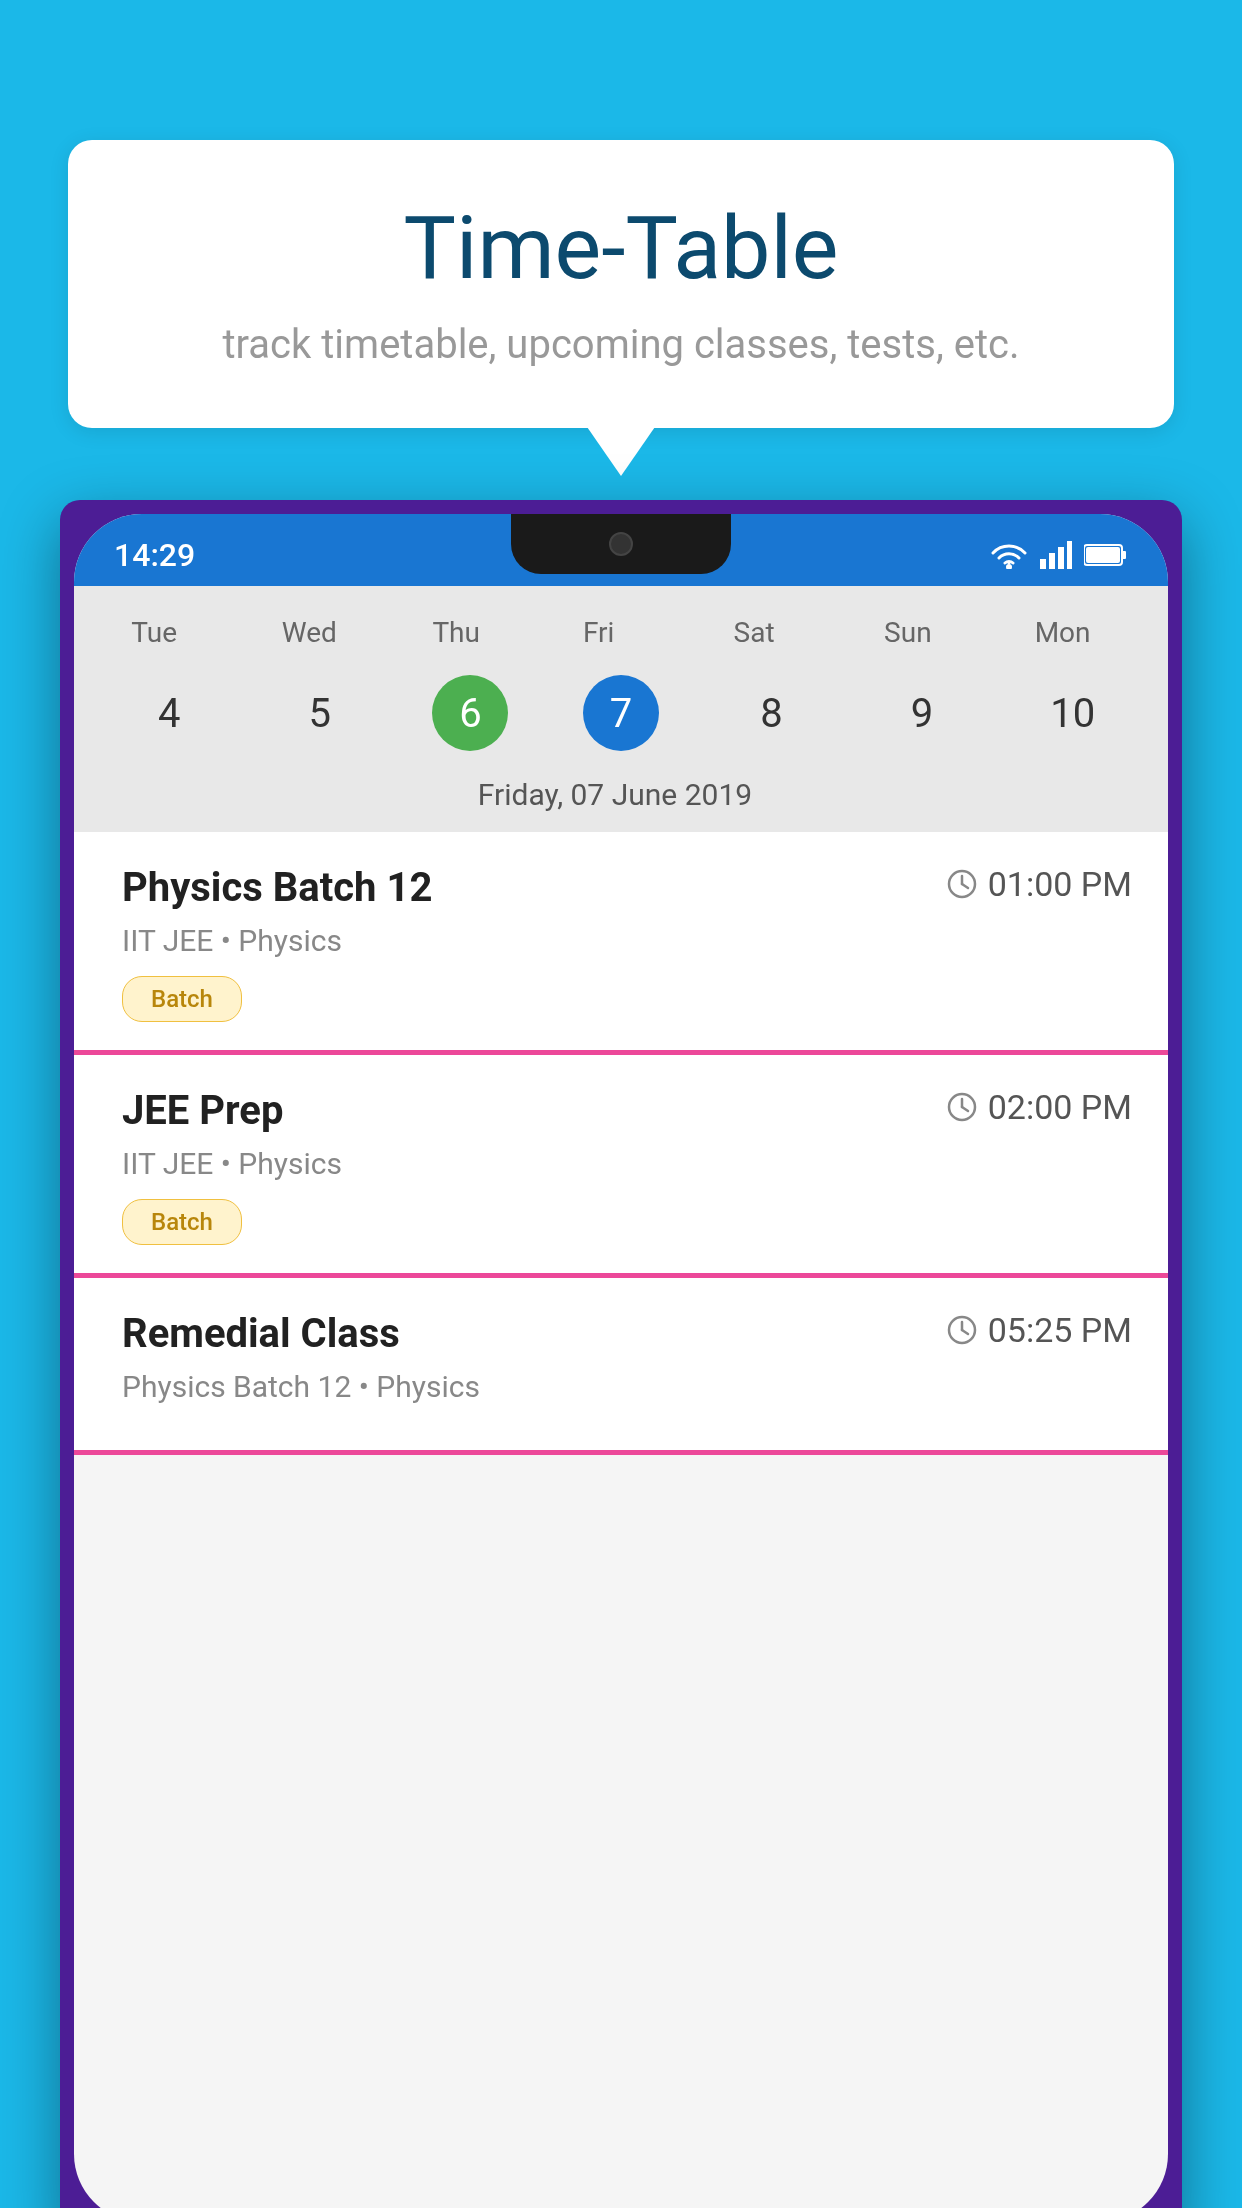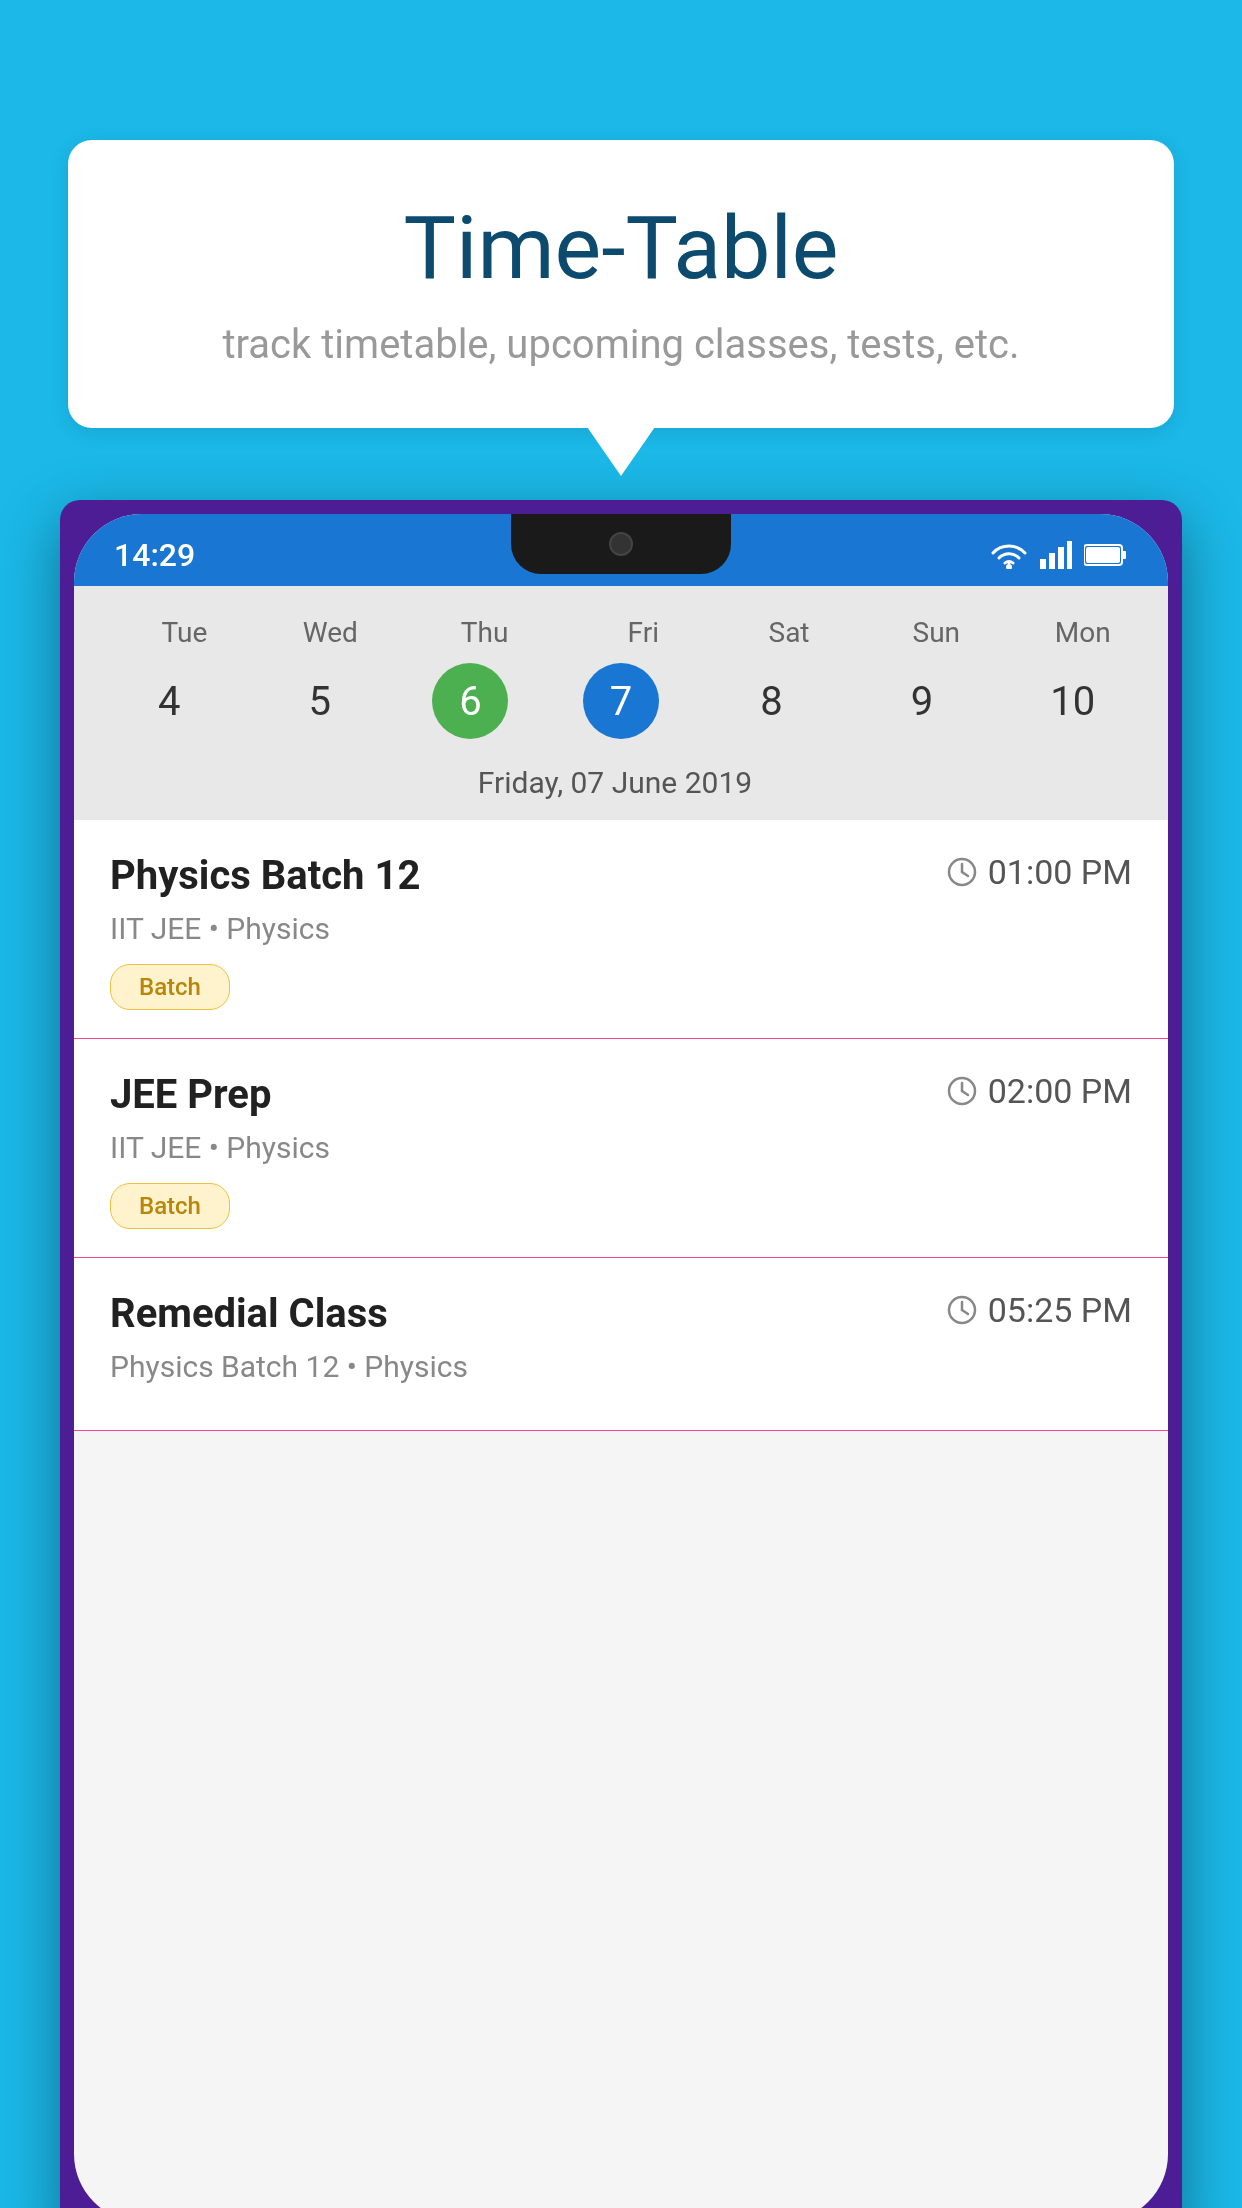--- a/index.html
+++ b/index.html
@@ -177,22 +177,22 @@
 
     .days-row {
       display: flex;
       justify-content: space-around;
       padding: 10px 20px;
     }
 
     .day-col {
       display: flex;
       flex-direction: column;
-      align-items: flex-end;
-      gap: 14px;
+      align-items: flex-start;
+      gap: 26px;
       cursor: pointer;
     }
 
     .day-label {
       color: #666;
       font-size: 28px;
       font-weight: 400;
     }
 
     .day-number {
@@ -226,22 +226,22 @@
     }
 
     
     .schedule-list {
       background: white;
       flex: 1;
     }
 
     .schedule-item {
       background: white;
-      padding: 32px 36px 28px 36px;
-      border-bottom: 1px solid #ec4899;
+      padding: 32px 36px 28px 48px;
+      border-bottom: 5px solid #ec4899;
     }
 
     .schedule-item-header {
       display: flex;
       justify-content: space-between;
       align-items: flex-start;
       margin-bottom: 12px;
     }
 
     .schedule-item-title {

